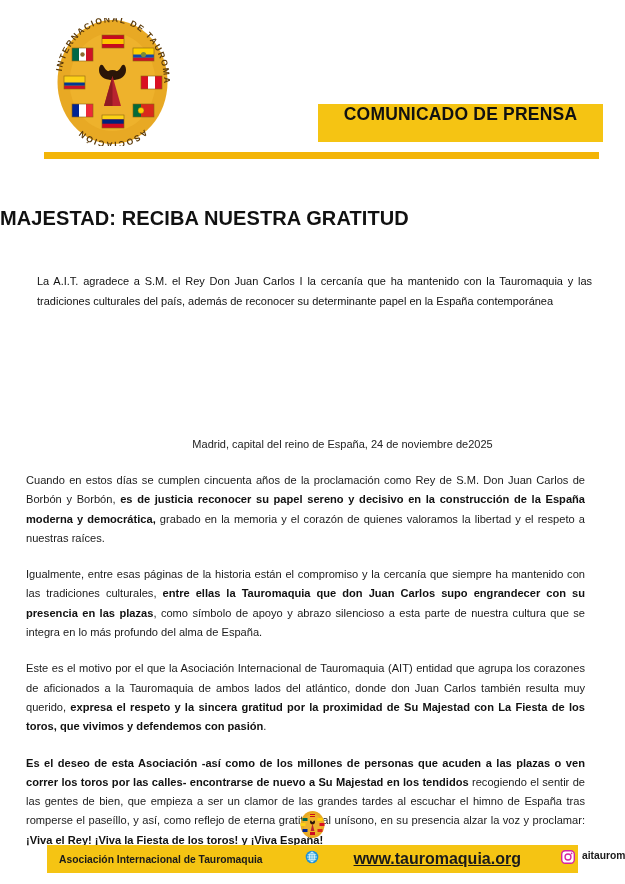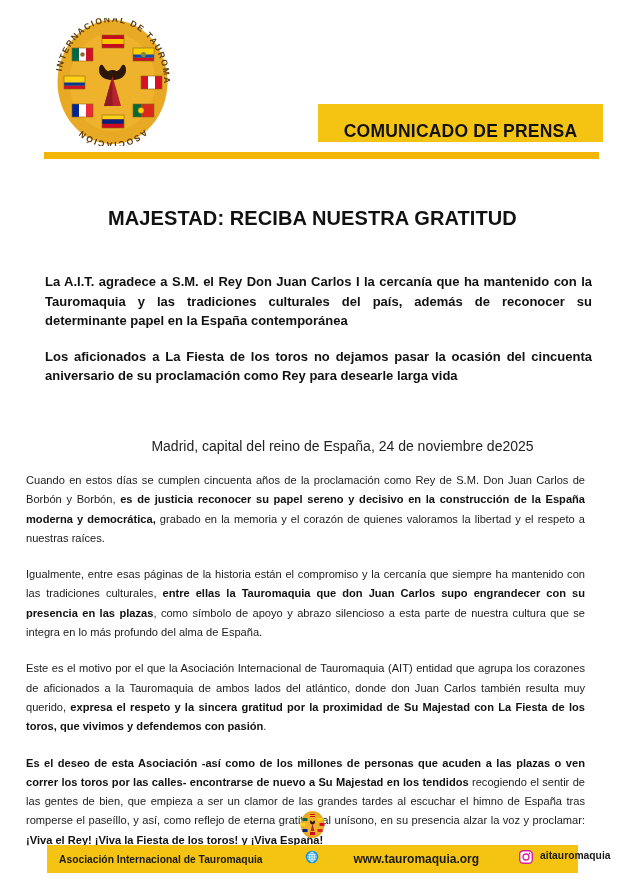--- a/index.html
+++ b/index.html
@@ -39,21 +39,21 @@
   }
 
   .banner {
     position: absolute;
     left: 318px;
     top: 104px;
     width: 285px;
     height: 38px;
     background: #f5c413;
     display: flex;
-    align-items: flex-end;
+    align-items: flex-start;
     justify-content: center;
   }
   .banner-text {
     font-size: 17.5px;
     font-weight: bold;
     letter-spacing: 0.2px;
     color: #111111;
     white-space: nowrap;
   }
 
@@ -65,52 +65,51 @@
     height: 7px;
     background: #f3b508;
   }
 
   
   .doc-title {
     position: absolute;
     left: 0;
     top: 207px;
     width: 625px;
-    text-align: center;
     font-size: 20px;
     font-weight: bold;
     color: #111111;
     letter-spacing: 0.1px;
   }
 
   
   .lead {
     position: absolute;
     left: 33px;
     top: 272px;
     width: 559px;
   }
   .lead p {
-    margin: 0 0 16px 12px;
-    font-size: 13px;
-    font-weight: bold;
+    margin: 0 0 16px 4px;
+    font-size: 11px;
+    font-weight: normal;
     line-height: 19.5px;
     text-align: justify;
     color: #111111;
   }
   .lead p:last-child { margin-bottom: 0; }
 
   
   .dateline {
     position: absolute;
     left: 33px;
     top: 438px;
     width: 559px;
     text-align: center;
-    font-size: 14px;
+    font-size: 11px;
     color: #222222;
     padding-left: 60px;
     box-sizing: border-box;
   }
 
   
   .body-copy {
     position: absolute;
     left: 26px;
     top: 471px;
@@ -153,23 +152,24 @@
     white-space: nowrap;
     text-align: right;
   }
   .footer-site {
     display: flex;
     align-items: center;
     margin-left: 42px;
     white-space: nowrap;
   }
   .footer-site .url {
-    font-size: 12px;
-    font-weight: bold;
-    color: #1a1a1a;
+    font-size: 16px;
+    font-weight: bold;
+    color: #1a1a1a;
+    text-decoration: underline;
     margin-left: 7px;
     padding-left: 28px;
   }
   .footer-ig {
     display: flex;
     align-items: flex-start;
     margin-left: 40px;
     white-space: nowrap;
   }
   .footer-ig .handle {
@@ -276,21 +276,20 @@
       <span class="banner-text">COMUNICADO DE PRENSA</span>
     </div>
 
     <div class="rule"></div>
   </div>
 
   <div class="doc-title">MAJESTAD: RECIBA NUESTRA GRATITUD</div>
 
   <div class="lead">
     <p>La A.I.T. agradece a S.M. el Rey Don Juan Carlos I la cercanía que ha mantenido con la Tauromaquia y las tradiciones culturales del país, además de reconocer su determinante papel en la España contemporánea</p>
-    <p>Los aficionados a La Fiesta de los toros no dejamos pasar la ocasión del cincuenta aniversario de su proclamación como Rey para desearle larga vida</p>
   </div>
 
   <div class="dateline">Madrid, capital del reino de España, 24 de noviembre de2025</div>
 
   <div class="body-copy">
     <p>
       <span>Cuando en estos días se cumplen cincuenta años de la proclamación como Rey de S.M. Don Juan Carlos de Borbón y Borbón, </span><b>es de justicia reconocer su papel sereno y decisivo en la construcción de la España moderna y democrática,</b><span> grabado en la memoria y el corazón de quienes valoramos la libertad y el respeto a nuestras raíces.</span>
     </p>
     <p>
       <span>Igualmente, entre esas páginas de la historia están el compromiso y la cercanía que siempre ha mantenido con las tradiciones culturales, </span><b>entre ellas la Tauromaquia que don Juan Carlos supo engrandecer con su presencia en las plazas</b><span>, como símbolo de apoyo y abrazo silencioso a esta parte de nuestra cultura que se integra en lo más profundo del alma de España.</span>

